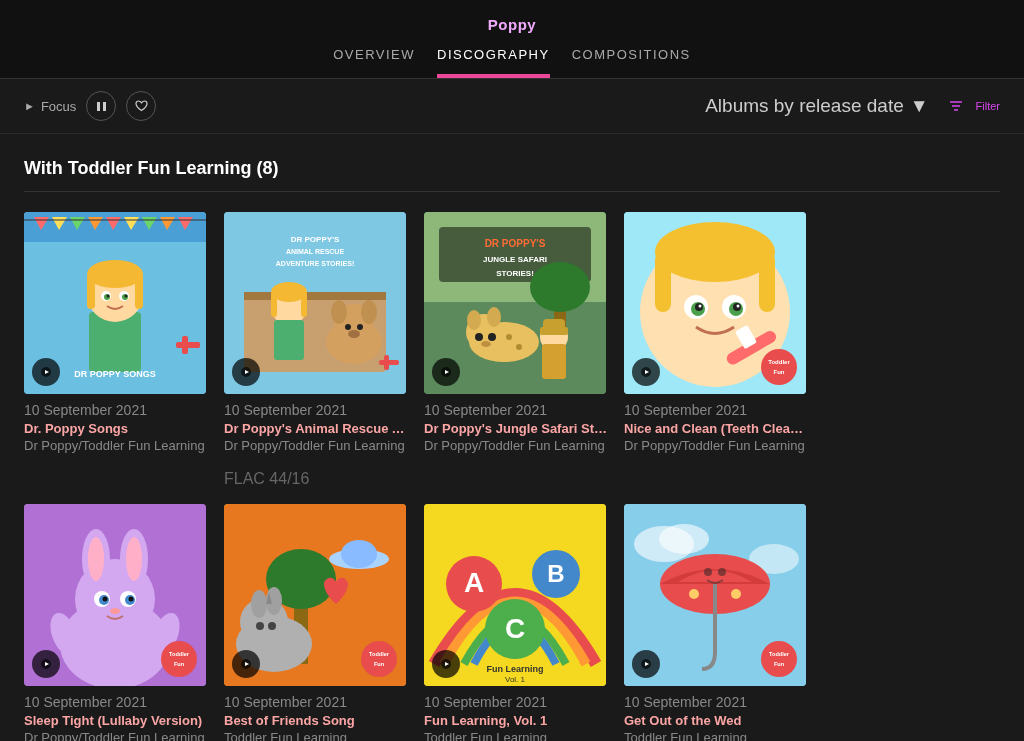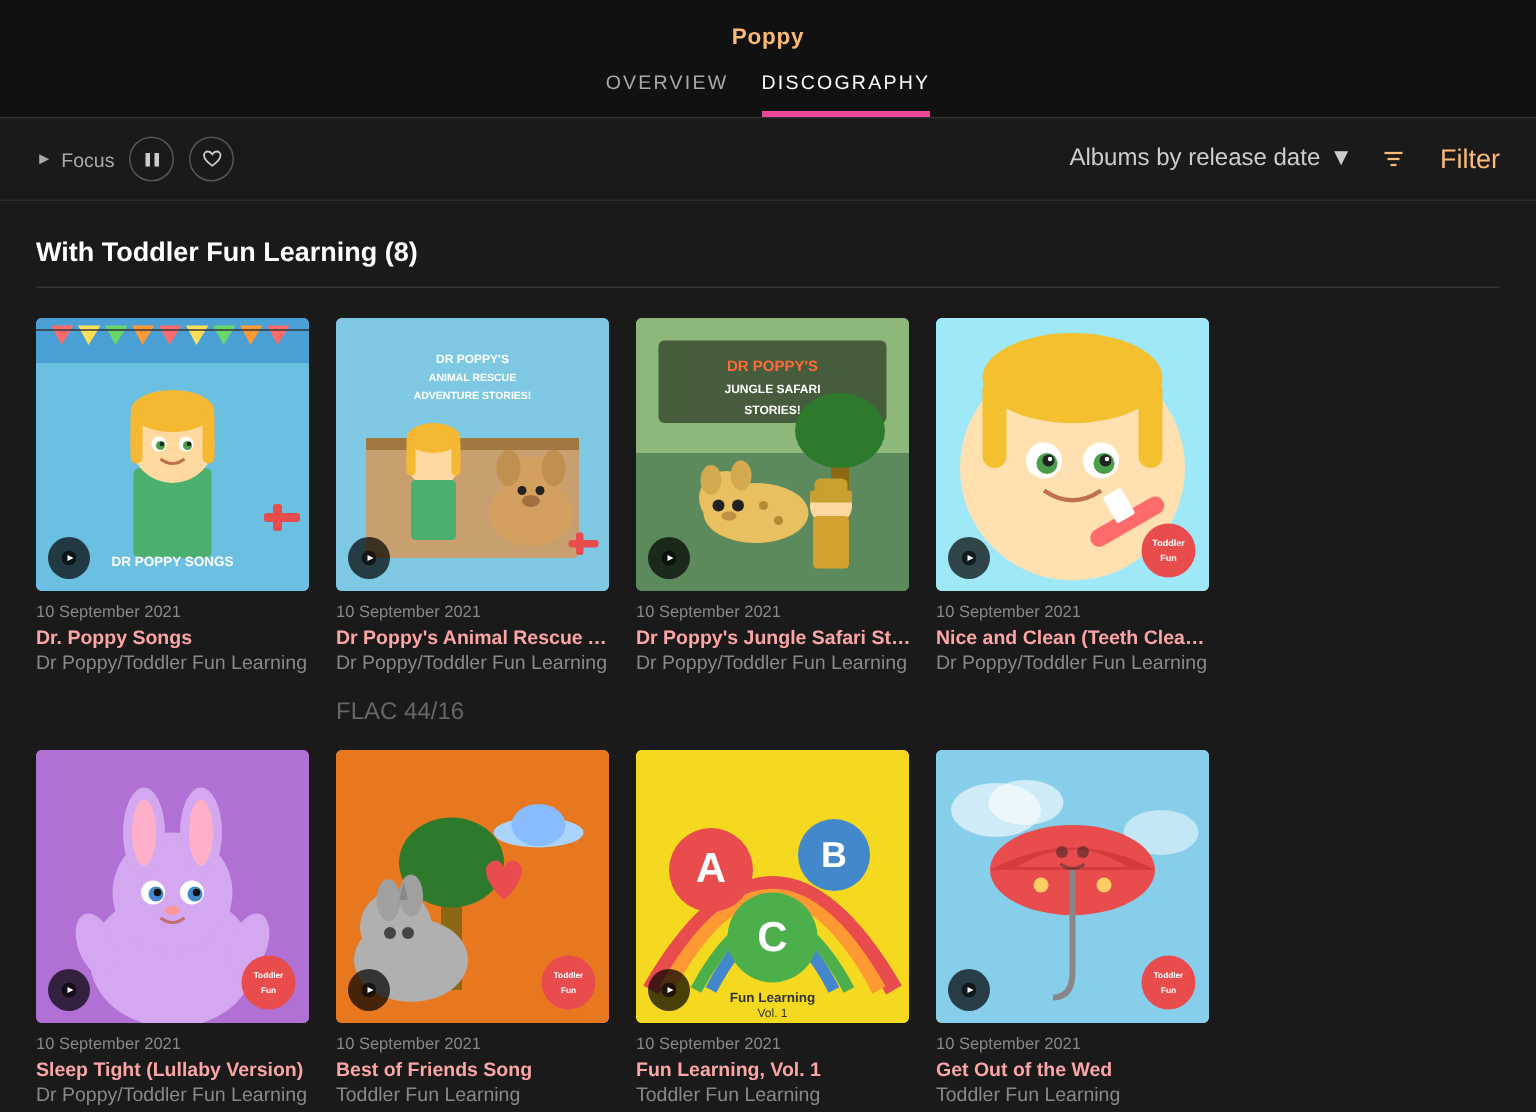--- a/index.html
+++ b/index.html
@@ -14,21 +14,21 @@
     
     .header {
       background: #111;
       padding: 16px 0 0 0;
       text-align: center;
       border-bottom: 1px solid #333;
     }
     .artist-name {
       font-size: 15px;
       font-weight: 600;
-      color: #fdba74;
+      color: #f0abfc;
       letter-spacing: 0.5px;
       margin-bottom: 14px;
     }
     .tabs {
       display: flex;
       justify-content: center;
       gap: 22px;
     }
     .tab {
       font-size: 13px;
@@ -82,29 +82,29 @@
       margin-left: auto;
       display: flex;
       align-items: center;
       gap: 20px;
     }
     .sort-btn {
       display: flex;
       align-items: center;
       gap: 6px;
       color: #ccc;
-      font-size: 16px;
+      font-size: 19px;
       cursor: pointer;
     }
     .filter-btn {
       display: flex;
       align-items: center;
-      gap: 24px;
-      color: #fdba74;
-      font-size: 18px;
+      gap: 13px;
+      color: #d946ef;
+      font-size: 11px;
       cursor: pointer;
     }
     
     .content {
       padding: 24px 24px;
     }
     .section-title {
       font-size: 18px;
       font-weight: 700;
       color: #fff;
@@ -138,21 +138,21 @@
       height: 28px;
       background: rgba(0,0,0,0.7);
       border-radius: 50%;
       display: flex;
       align-items: center;
       justify-content: center;
       font-size: 11px;
       color: #fff;
     }
     .album-date {
-      font-size: 11px;
+      font-size: 14px;
       color: #888;
       margin-bottom: 3px;
     }
     .album-title {
       font-size: 13px;
       font-weight: 600;
       color: #fca5a5;
       margin-bottom: 2px;
       white-space: nowrap;
       overflow: hidden;
@@ -182,20 +182,21 @@
     .cover-8 { background: linear-gradient(135deg, #87ceeb 0%, #add8e6 50%, #b8e4f8 100%); }
   </style>
 </head>
 <body>
 
 <div class="header">
   <div class="artist-name">Poppy</div>
   <div class="tabs">
     <div class="tab">OVERVIEW</div>
     <div class="tab active">DISCOGRAPHY</div>
+    <div class="tab">COMPOSITIONS</div>
   </div>
 </div>
 
 <div class="toolbar">
   <div class="focus-btn">
     <span class="chevron">►</span>
     <span>Focus</span>
   </div>
   <div class="icon-btn">
     <svg width="13" height="13" viewBox="0 0 13 13">

